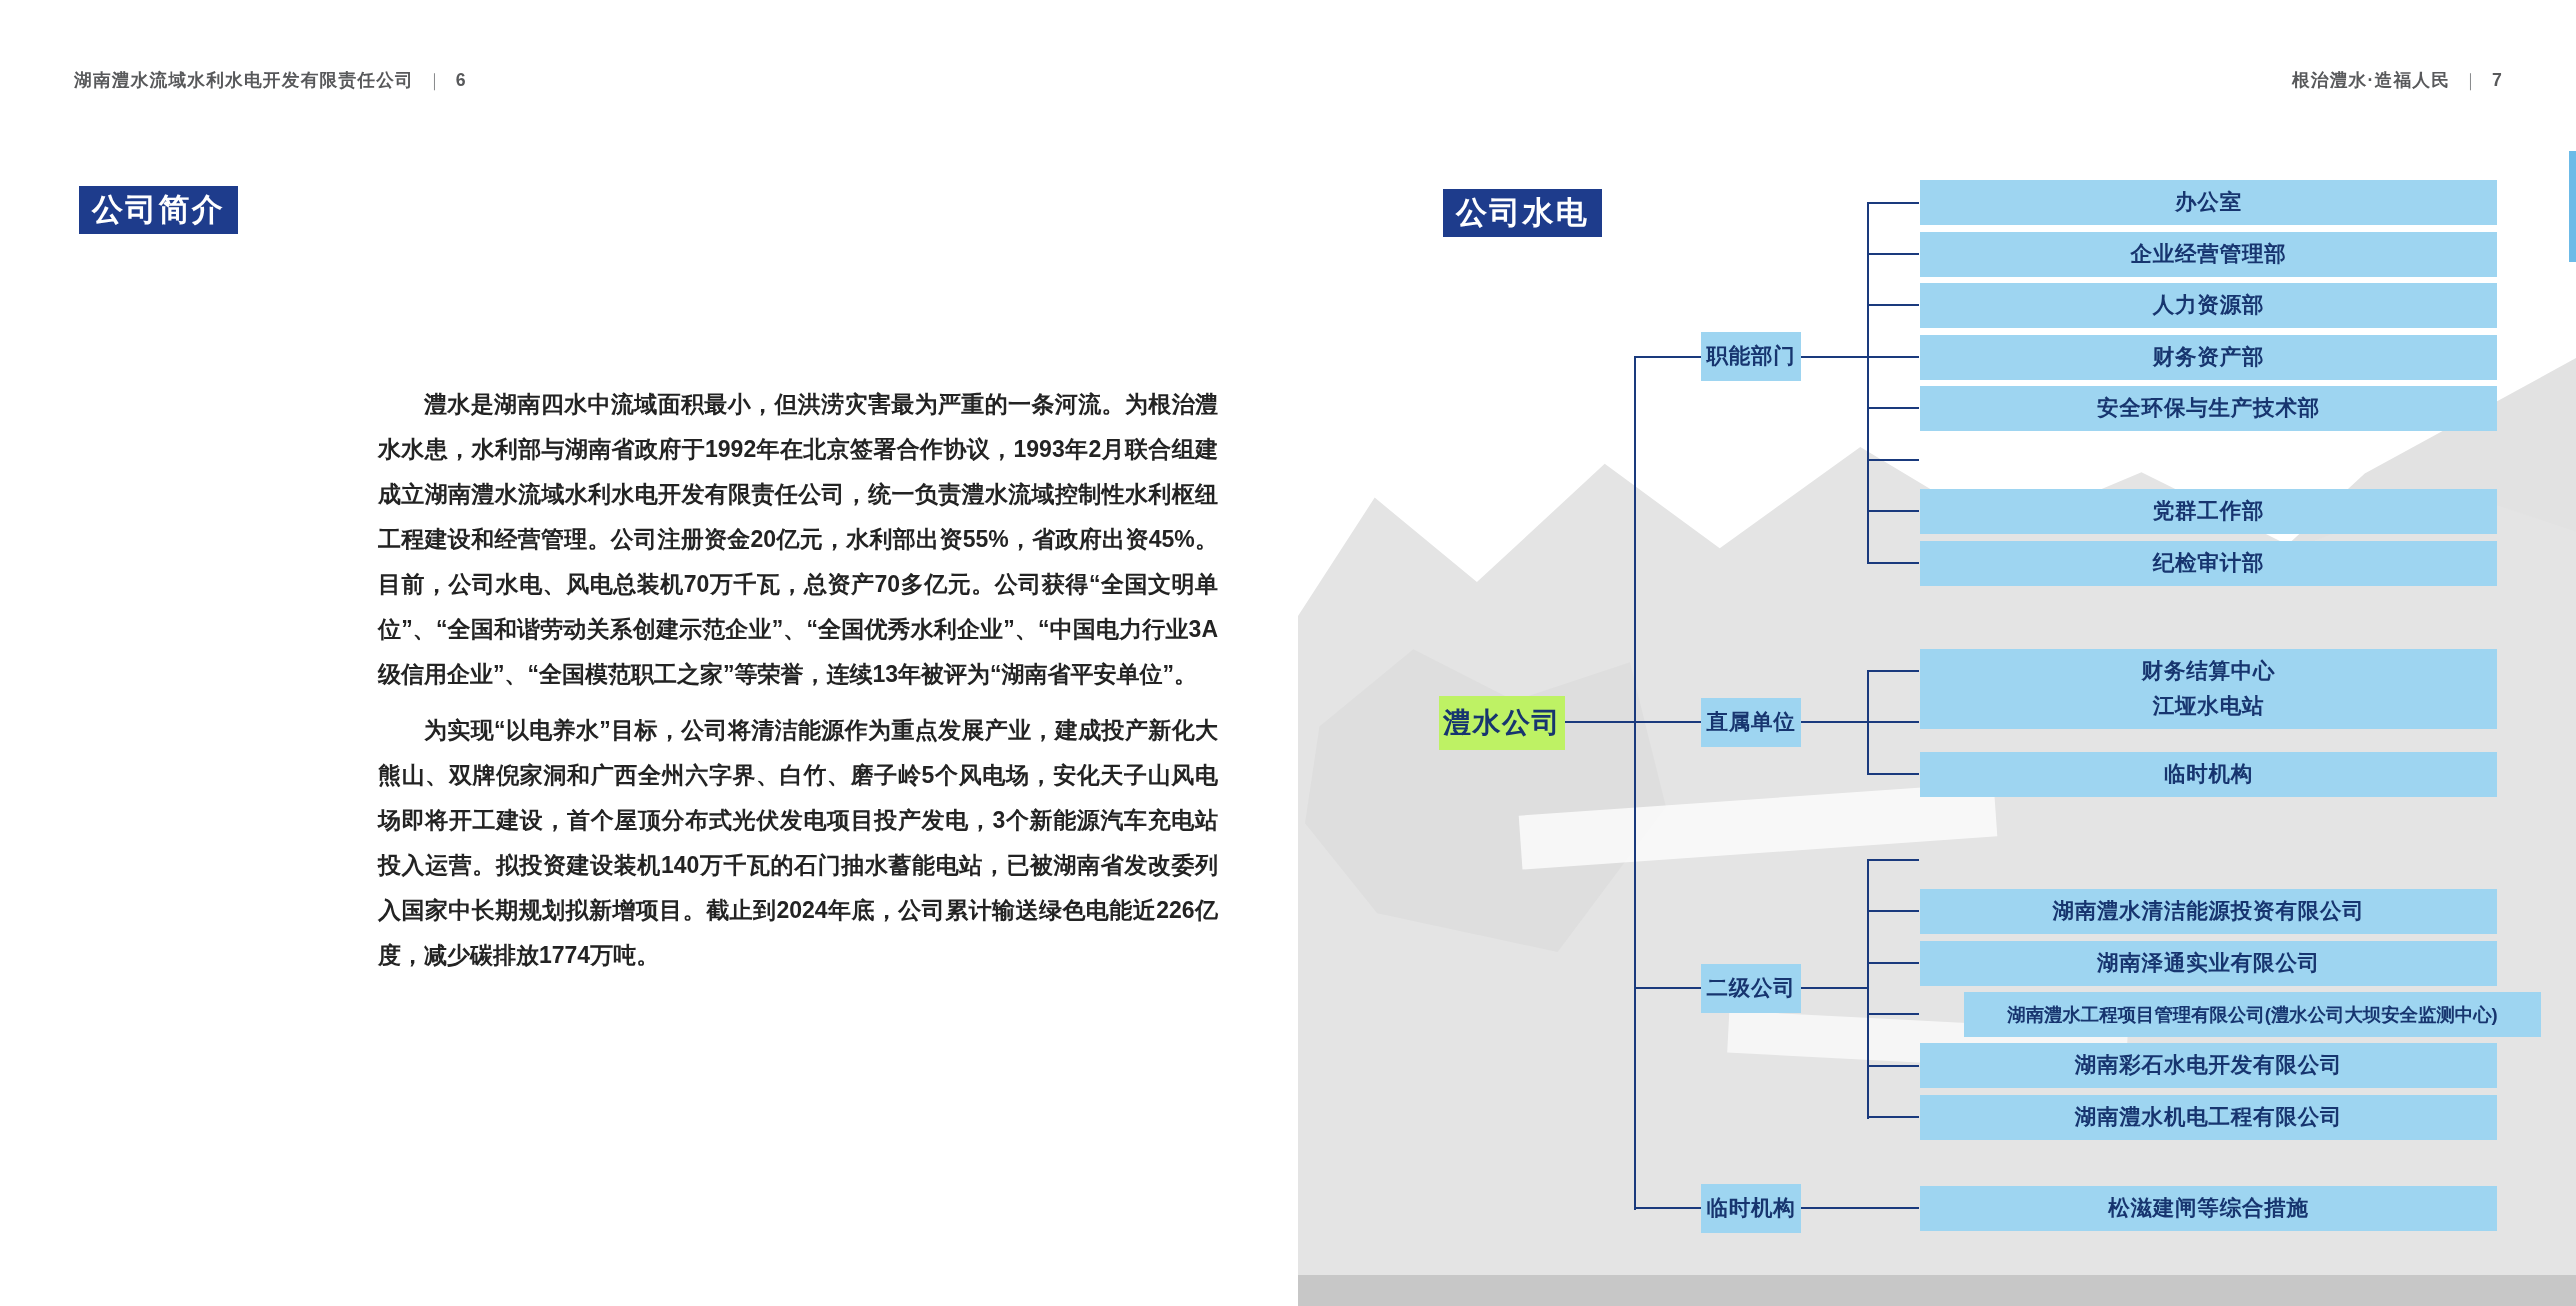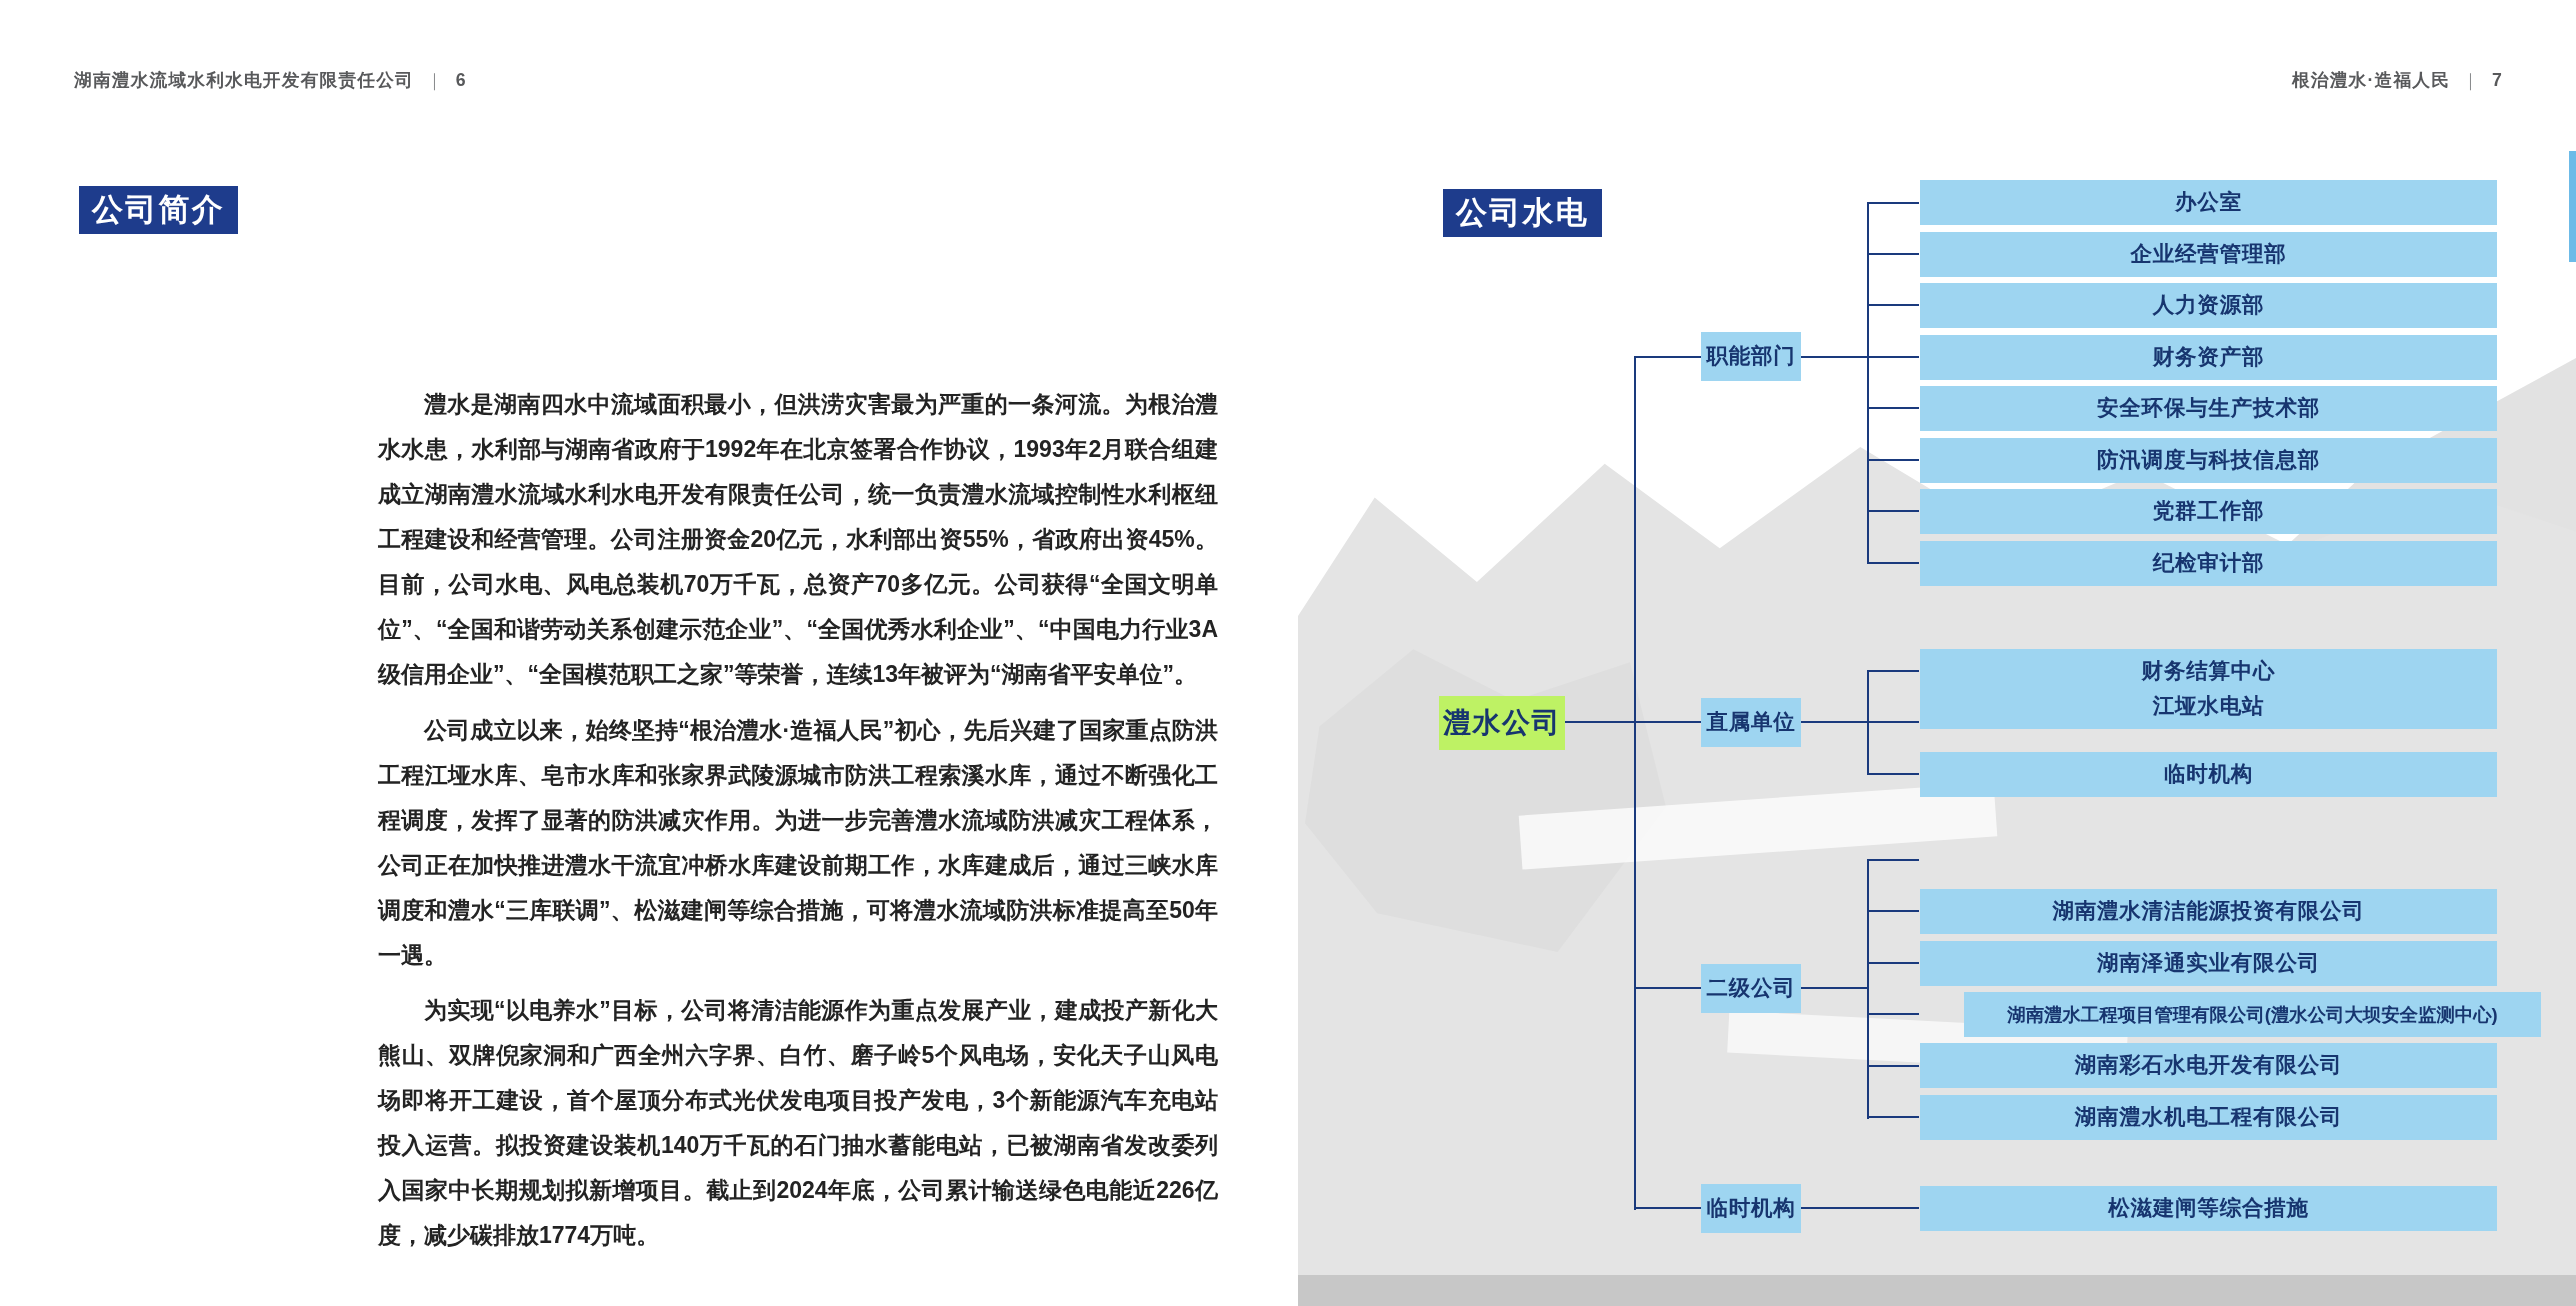--- a/index.html
+++ b/index.html
@@ -74,21 +74,20 @@
     <span>根治澧水·造福人民</span>
     <span class="hdr-div">｜</span>
     <span>7</span>
   </header>
 
   <div class="title-box" id="title-left">公司简介</div>
   <div class="title-box" id="title-right">公司水电</div>
 
   <div class="body-text" id="paragraphs">
       <p>澧水是湖南四水中流域面积最小，但洪涝灾害最为严重的一条河流。为根治澧水水患，水利部与湖南省政府于1992年在北京签署合作协议，1993年2月联合组建成立湖南澧水流域水利水电开发有限责任公司，统一负责澧水流域控制性水利枢纽工程建设和经营管理。公司注册资金20亿元，水利部出资55%，省政府出资45%。目前，公司水电、风电总装机70万千瓦，总资产70多亿元。公司获得“全国文明单位”、“全国和谐劳动关系创建示范企业”、“全国优秀水利企业”、“中国电力行业3A级信用企业”、“全国模范职工之家”等荣誉，连续13年被评为“湖南省平安单位”。</p>
-      <p>公司成立以来，始终坚持“根治澧水·造福人民”初心，先后兴建了国家重点防洪工程江垭水库、皂市水库和张家界武陵源城市防洪工程索溪水库，通过不断强化工程调度，发挥了显著的防洪减灾作用。为进一步完善澧水流域防洪减灾工程体系，公司正在加快推进澧水干流宜冲桥水库建设前期工作，水库建成后，通过三峡水库调度和澧水“三库联调”、松滋建闸等综合措施，可将澧水流域防洪标准提高至50年一遇。</p>
       <p>为实现“以电养水”目标，公司将清洁能源作为重点发展产业，建成投产新化大熊山、双牌倪家洞和广西全州六字界、白竹、磨子岭5个风电场，安化天子山风电场即将开工建设，首个屋顶分布式光伏发电项目投产发电，3个新能源汽车充电站投入运营。拟投资建设装机140万千瓦的石门抽水蓄能电站，已被湖南省发改委列入国家中长期规划拟新增项目。截止到2024年底，公司累计输送绿色电能近226亿度，减少碳排放1774万吨。</p>
     </div>
 
   <div id="orgchart">
       <div class="oc-line" style="left: 1634px; top: 356px; width: 2.3px; height: 854px;"></div>
       <div class="oc-line" style="left: 1565px; top: 721px; width: 137px; height: 2.3px;"></div>
       <div class="oc-root" style="top: 696px;">澧水公司</div>
       <div class="oc-line" style="left: 1635px; top: 356px; width: 66px; height: 2.3px;"></div>
       <div class="oc-label" style="top: 332px;">职能部门</div>
       <div class="oc-line" style="left: 1801px; top: 356px; width: 67px; height: 2.3px;"></div>
@@ -99,21 +98,20 @@
       <div class="oc-line" style="left: 1868px; top: 356px; width: 51px; height: 2.3px;"></div>
       <div class="oc-line" style="left: 1868px; top: 407px; width: 51px; height: 2.3px;"></div>
       <div class="oc-line" style="left: 1868px; top: 459px; width: 51px; height: 2.3px;"></div>
       <div class="oc-line" style="left: 1868px; top: 510px; width: 51px; height: 2.3px;"></div>
       <div class="oc-line" style="left: 1868px; top: 562px; width: 51px; height: 2.3px;"></div>
       <div class="oc-child" style="top: 180px;">办公室</div>
       <div class="oc-child" style="top: 232px;">企业经营管理部</div>
       <div class="oc-child" style="top: 283px;">人力资源部</div>
       <div class="oc-child" style="top: 335px;">财务资产部</div>
       <div class="oc-child" style="top: 386px;">安全环保与生产技术部</div>
-      <div class="oc-child" style="top: 438px;">防汛调度与科技信息部</div>
       <div class="oc-child" style="top: 489px;">党群工作部</div>
       <div class="oc-child" style="top: 541px;">纪检审计部</div>
       <div class="oc-label" style="top: 698px;">直属单位</div>
       <div class="oc-line" style="left: 1801px; top: 721px; width: 67px; height: 2.3px;"></div>
       <div class="oc-line" style="left: 1867px; top: 670px; width: 2.3px; height: 105px;"></div>
       <div class="oc-line" style="left: 1868px; top: 670px; width: 51px; height: 2.3px;"></div>
       <div class="oc-line" style="left: 1868px; top: 721px; width: 51px; height: 2.3px;"></div>
       <div class="oc-line" style="left: 1868px; top: 773px; width: 51px; height: 2.3px;"></div>
       <div class="oc-child" style="top: 649px;">财务结算中心</div>
       <div class="oc-child" style="top: 684px;">江垭水电站</div>

